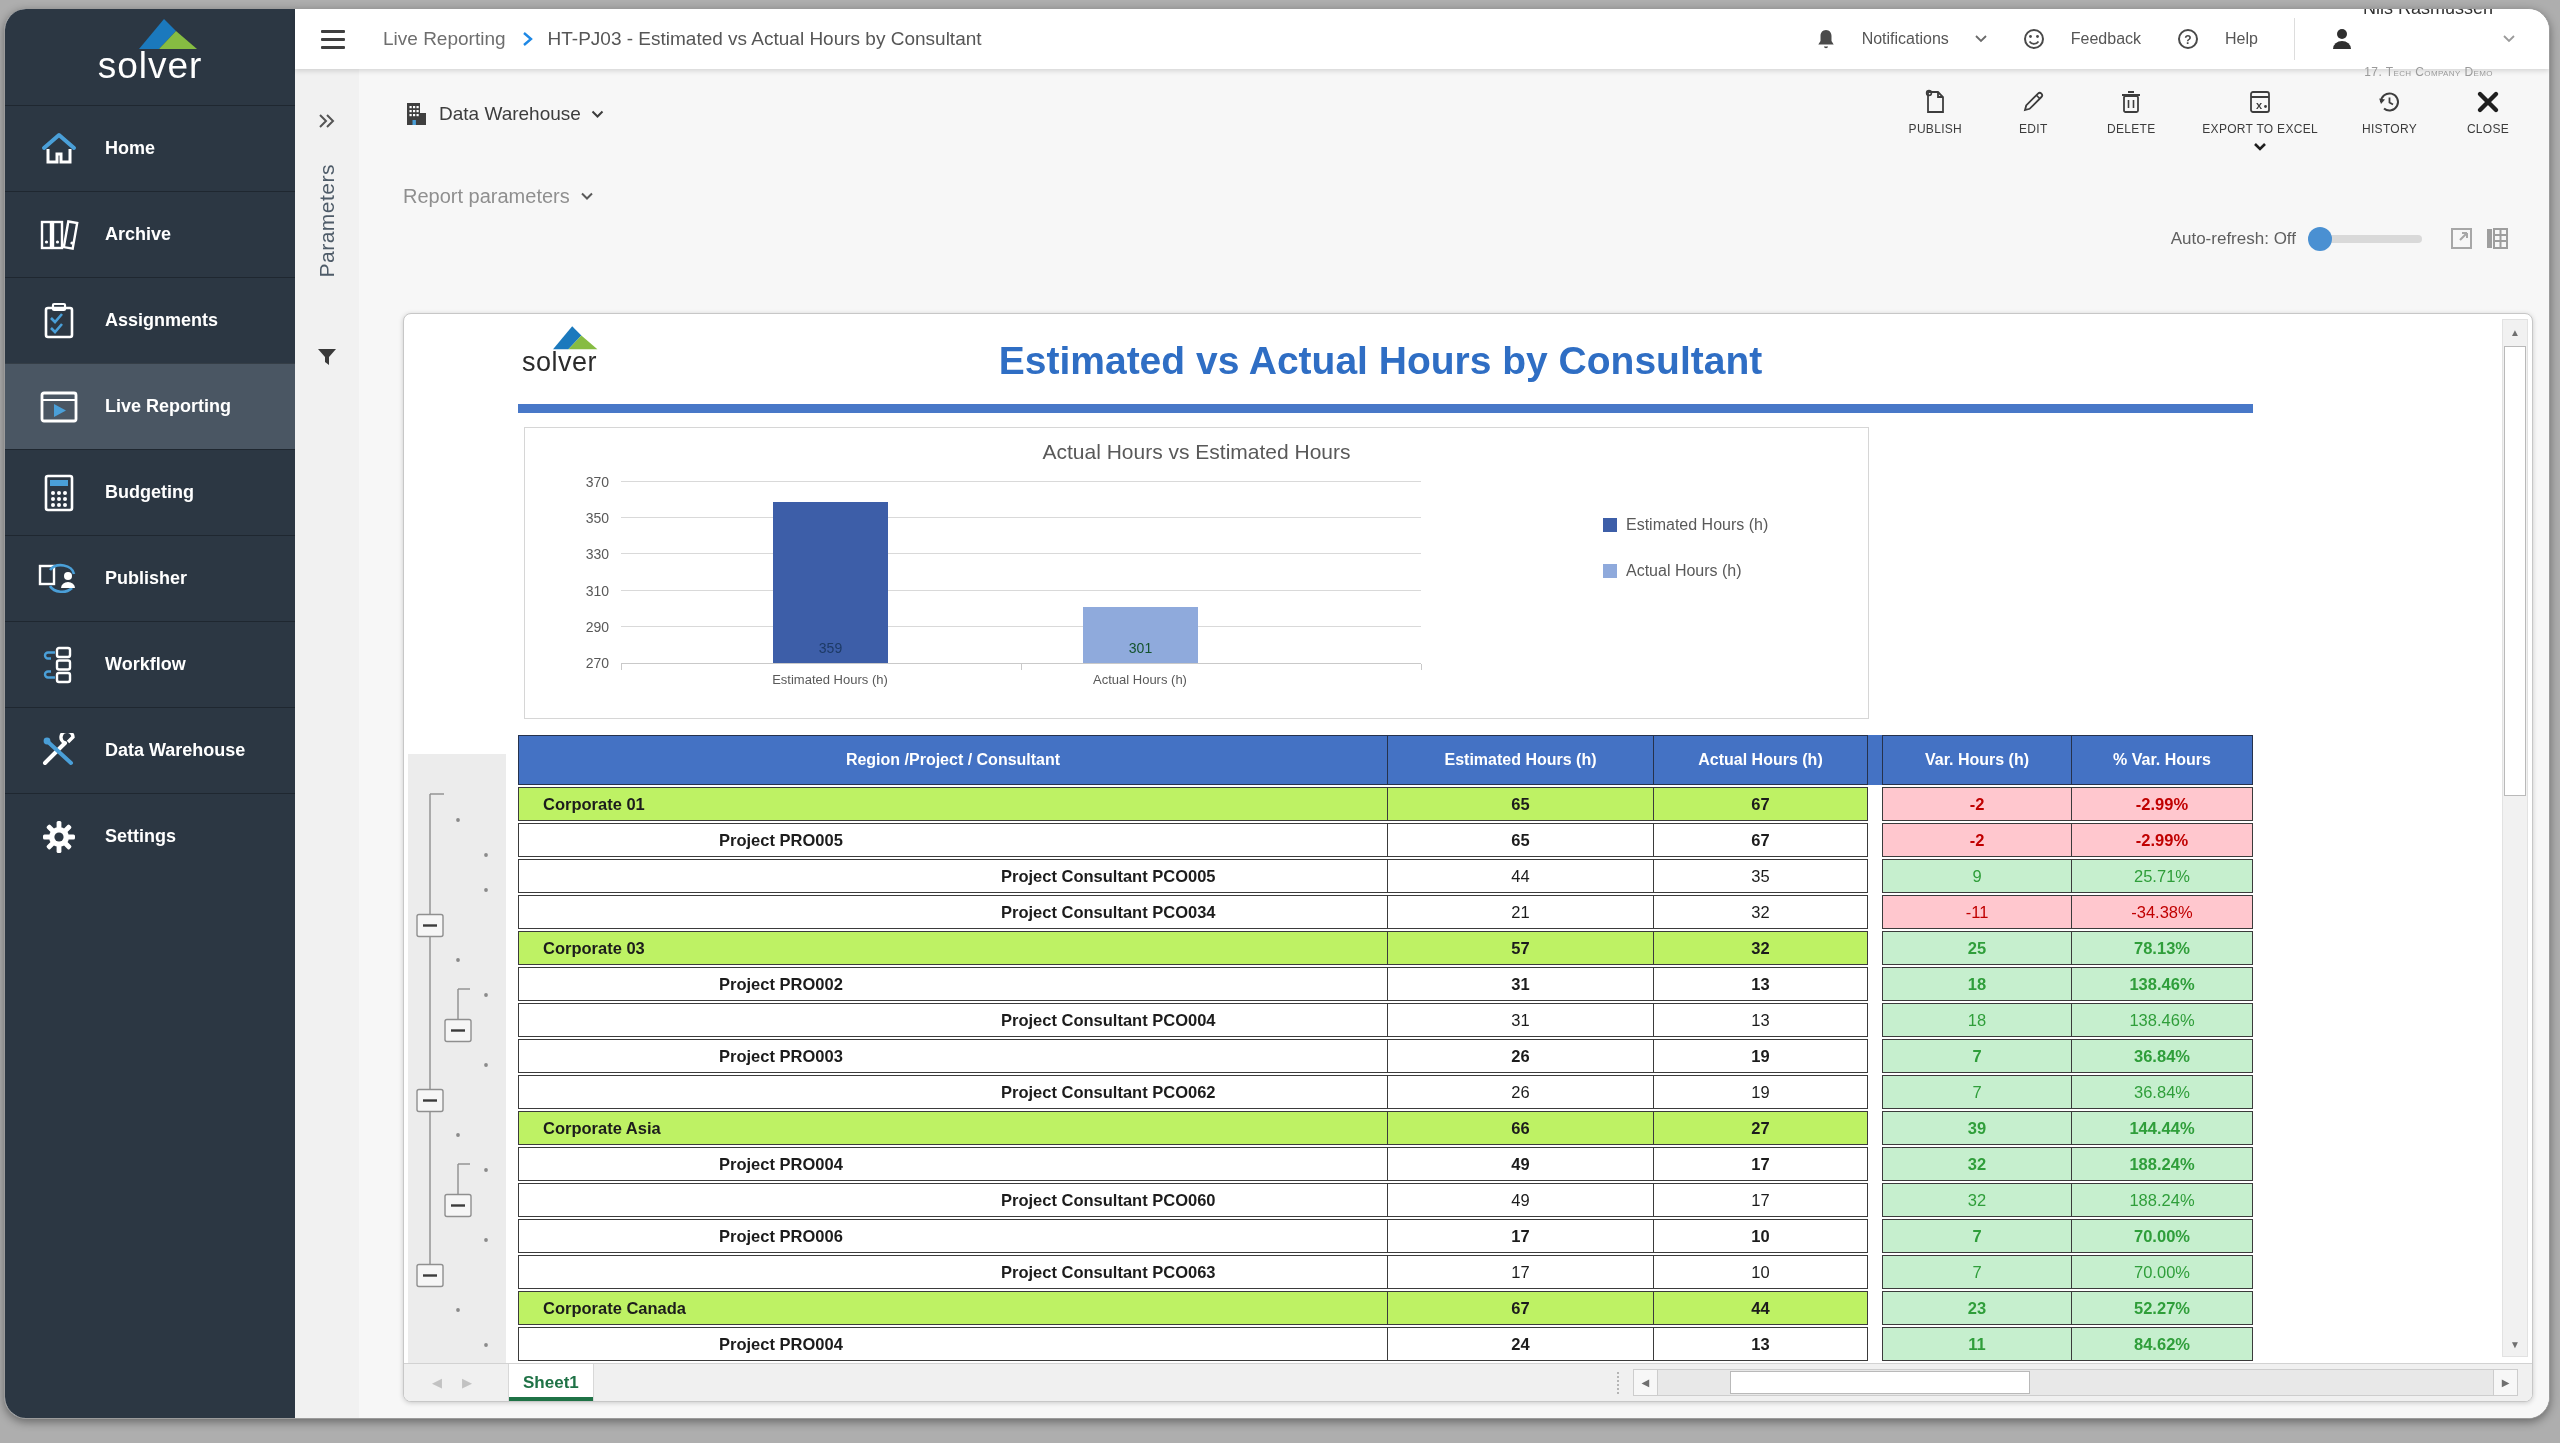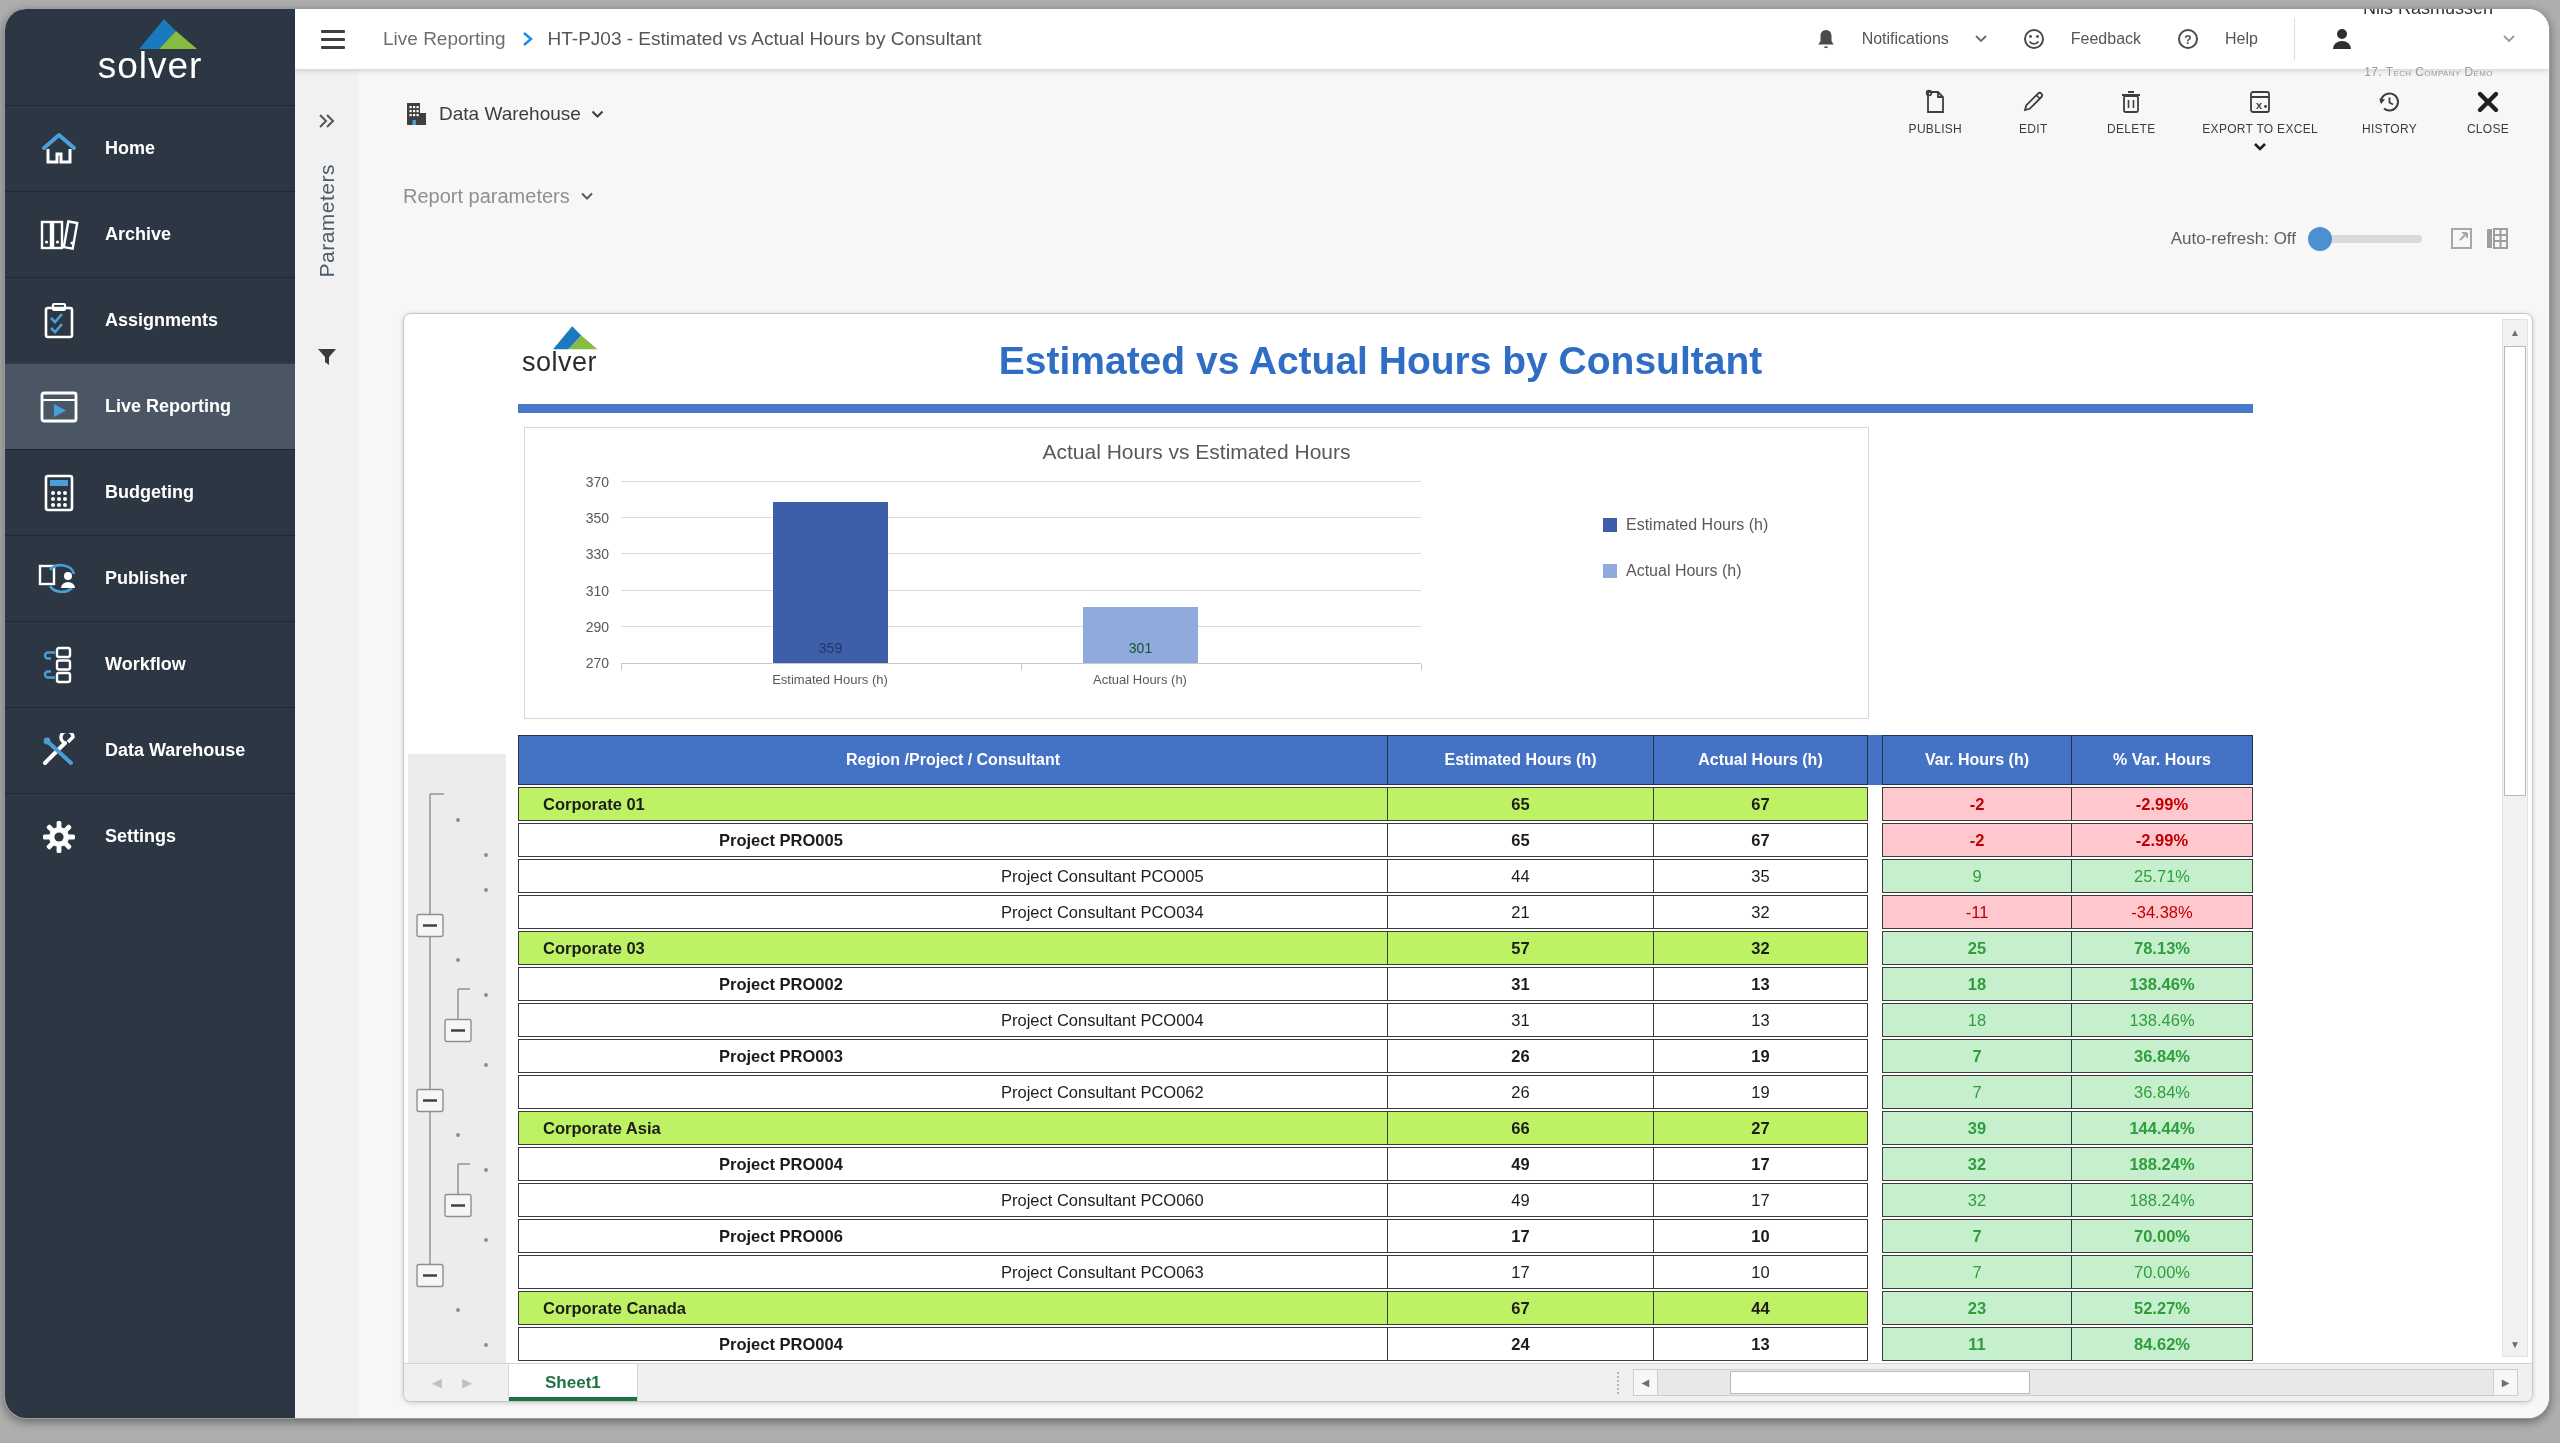--- a/index.html
+++ b/index.html
@@ -98,38 +98,38 @@
   .trow { display:grid; grid-template-columns:870px 266px 214px 14px 190px 181px; height:34px; margin-bottom:2px; }
   .trow.thead { height:50px; }
   .cell { display:flex; align-items:center; font-size:16.5px; color:#1c1c1c; border:1px solid #3b3b3b; }
   .cell.c-gap { border:none; background:transparent; }
   .cell.c-est, .cell.c-act { border-left:none; }
   .cell.c-pct { border-left:none; }
   .cell.num { justify-content:center; }
   .thead .cell { background:#4472C4; color:#fff; font-weight:700; justify-content:center; font-size:16px; border-color:#26324c; }
   .lvl-region .c-name { padding-left:24px; font-weight:700; }
   .lvl-project .c-name { padding-left:200px; font-weight:700; }
-  .lvl-consultant .c-name { padding-left:482px; font-weight:400; }
+  .lvl-consultant .c-name { padding-left:482px; font-weight:700; }
   .lvl-region .num, .lvl-project .num { font-weight:700; }
   .lvl-region .cell.plain { background:#bef264; }
   .cell.pos { background:#C6EFCE; color:#2F9E3A; }
   .cell.neg { background:#FFC7CE; color:#C00000; }
 
   
   .vscroll { position:absolute; top:5px; right:4px; bottom:44px; width:26px; background:#f1f1f1; border:1px solid #e2e2e2; }
   .vs-btn { position:absolute; left:0; right:0; height:24px; display:flex; align-items:center; justify-content:center;
     font-size:10px; color:#6f6f6f; cursor:pointer; }
   .vs-up { top:0; } .vs-down { bottom:0; }
   .vs-thumb { position:absolute; left:1px; right:1px; top:26px; height:450px; background:#fff; border:1px solid #b9b9b9; cursor:grab; }
 
   .sheetbar { position:absolute; left:0; right:0; bottom:0; height:38px; background:#f0f0f0;
     border-top:1px solid #d2d2d2; display:flex; align-items:center; }
   .tabnav { display:flex; gap:20px; padding-left:28px; color:#c2c2c2; font-size:13px; }
   .tabnav span { cursor:pointer; }
-  .sheet-tab { margin-left:36px; height:100%; background:#fff; padding:0 36px; display:flex; align-items:center;
+  .sheet-tab { margin-left:36px; height:100%; background:#fff; padding:0 14px; display:flex; align-items:center;
     color:#1F7246; font-weight:700; font-size:17px; border-left:1px solid #d8d8d8; border-right:1px solid #d8d8d8;
     box-shadow:inset 0 -4px 0 #1F7246; cursor:pointer; }
   .dots-handle { position:absolute; left:57%; top:8px; height:22px; border-left:2px dotted #b5b5b5; }
   .hscroll { position:absolute; left:calc(57% + 16px); right:14px; top:5px; height:27px;
     background:#e8e8e8; border:1px solid #cdcdcd; }
   .hs-btn { position:absolute; top:0; bottom:0; width:24px; background:#f7f7f7; display:flex; align-items:center;
     justify-content:center; font-size:10px; color:#6f6f6f; cursor:pointer; }
   .hs-left { left:0; border-right:1px solid #cdcdcd; }
   .hs-right { right:0; border-left:1px solid #cdcdcd; }
   .hs-thumb { position:absolute; left:96px; width:300px; top:1px; bottom:1px; background:#fff; border:1px solid #b9b9b9; cursor:grab; }

